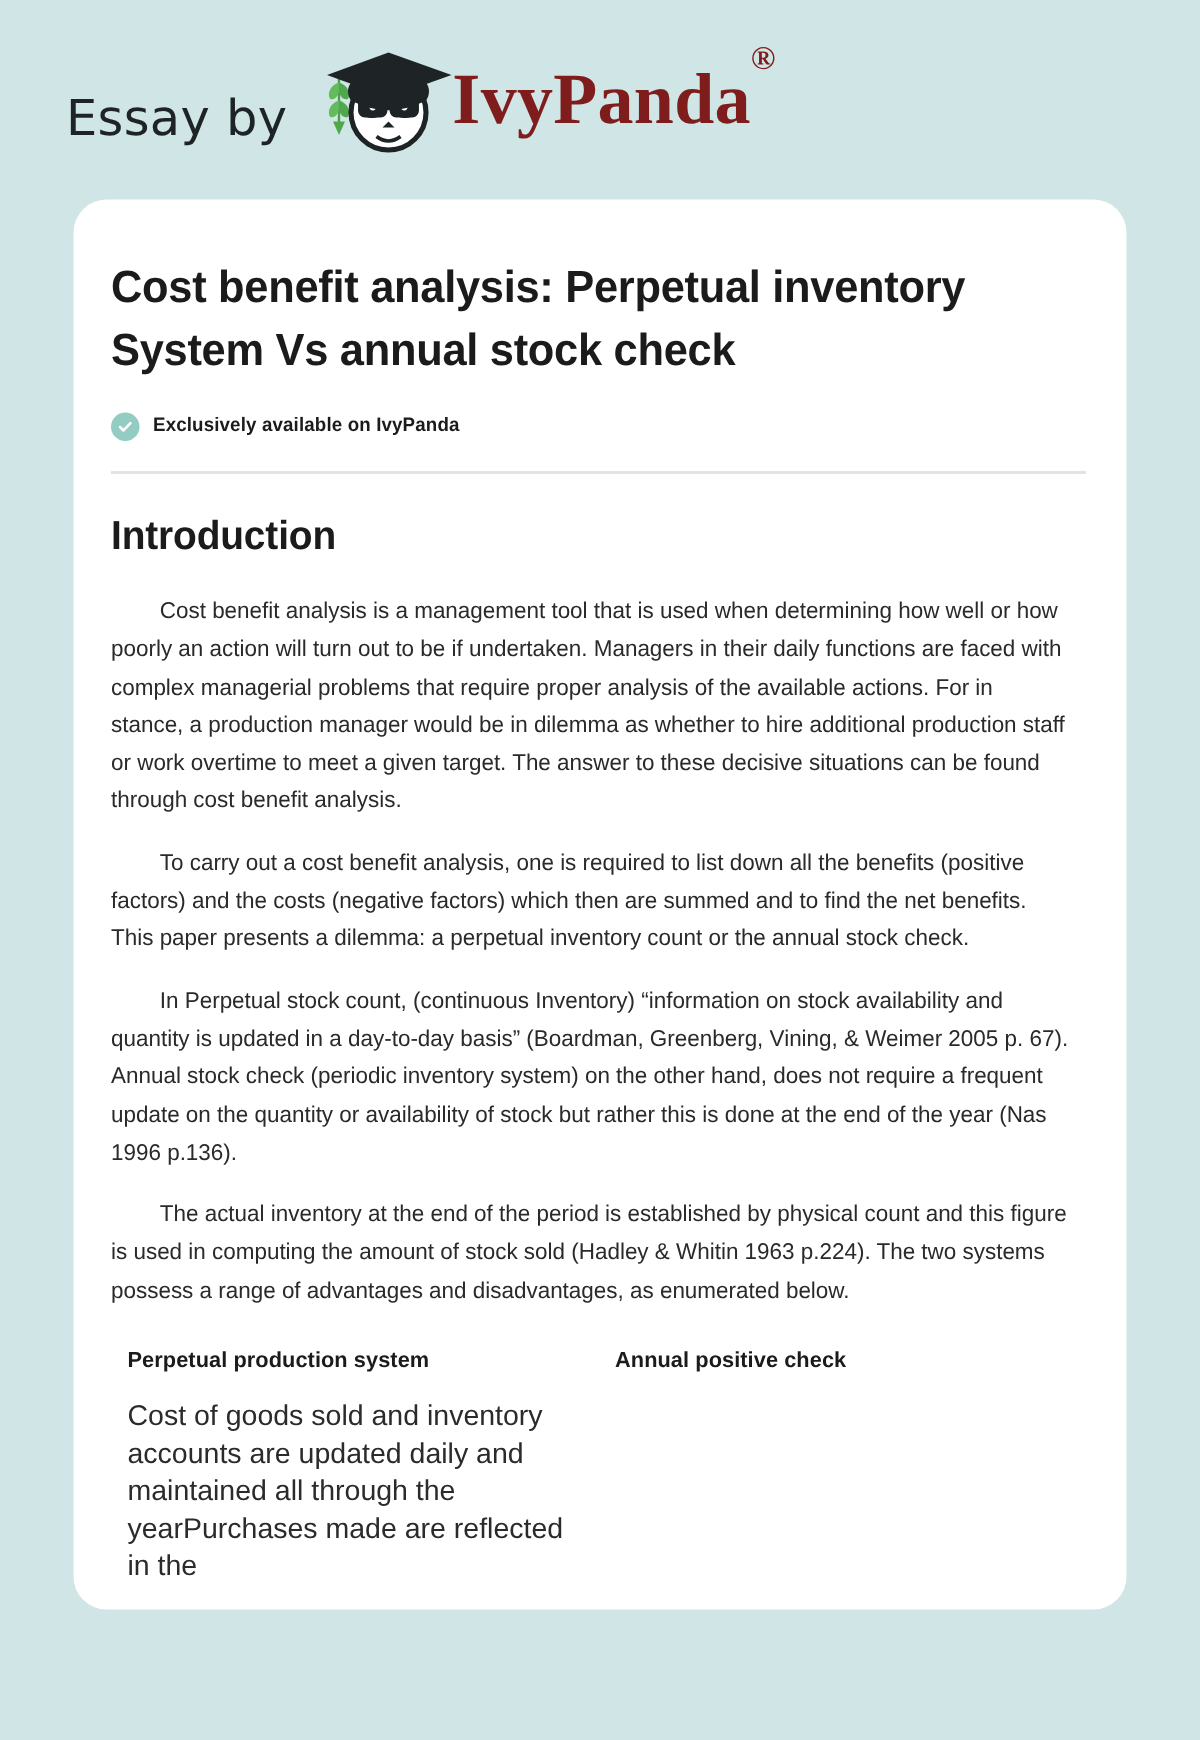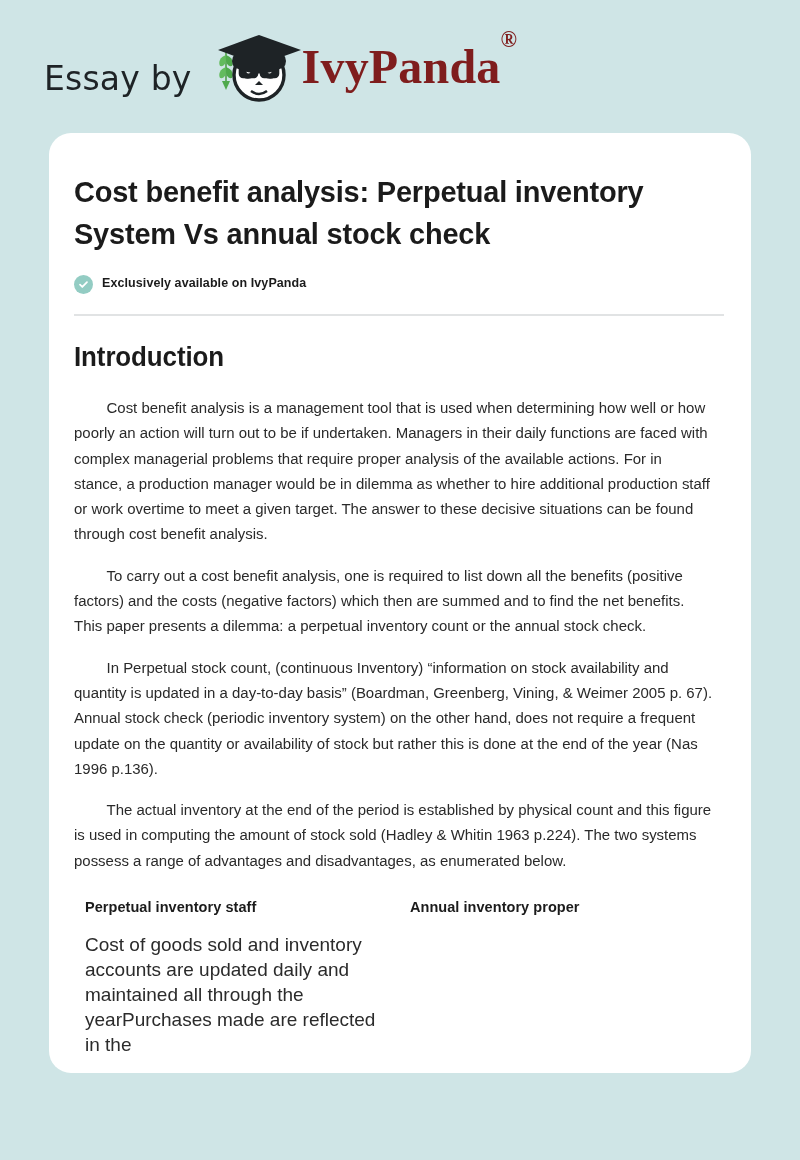--- a/index.html
+++ b/index.html
@@ -232,21 +232,21 @@
 
   <h2 class="section-heading">Introduction</h2>
 
   <p class="body-text first">Cost benefit analysis is a management tool that is used when determining how well or how poorly an action will turn out to be if undertaken. Managers in their daily functions are faced with complex managerial problems that require proper analysis of the available actions. For in stance, a production manager would be in dilemma as whether to hire additional production staff or work overtime to meet a given target. The answer to these decisive situations can be found through cost benefit analysis.</p>
   <p class="body-text">To carry out a cost benefit analysis, one is required to list down all the benefits (positive factors) and the costs (negative factors) which then are summed and to find the net benefits. This paper presents a dilemma: a perpetual inventory count or the annual stock check.</p>
   <p class="body-text">In Perpetual stock count, (continuous Inventory) “information on stock availability and quantity is updated in a day-to-day basis” (Boardman, Greenberg, Vining, &amp; Weimer 2005 p. 67). Annual stock check (periodic inventory system) on the other hand, does not require a frequent update on the quantity or availability of stock but rather this is done at the end of the year (Nas 1996 p.136).</p>
   <p class="body-text">The actual inventory at the end of the period is established by physical count and this figure is used in computing the amount of stock sold (Hadley &amp; Whitin 1963 p.224). The two systems possess a range of advantages and disadvantages, as enumerated below.</p>
 
   <section class="compare-grid">
     <div class="compare-col">
-      <h3 class="compare-heading">Perpetual inventory staff</h3>
+      <h3 class="compare-heading">Perpetual production system</h3>
       <p class="compare-body">Cost of goods sold and inventory accounts are updated daily and maintained all through the yearPurchases made are reflected in the</p>
     </div>
     <div class="compare-col">
-      <h3 class="compare-heading">Annual inventory proper</h3>
+      <h3 class="compare-heading">Annual positive check</h3>
     </div>
   </section>
 
 </main>
 
 </body></html>

